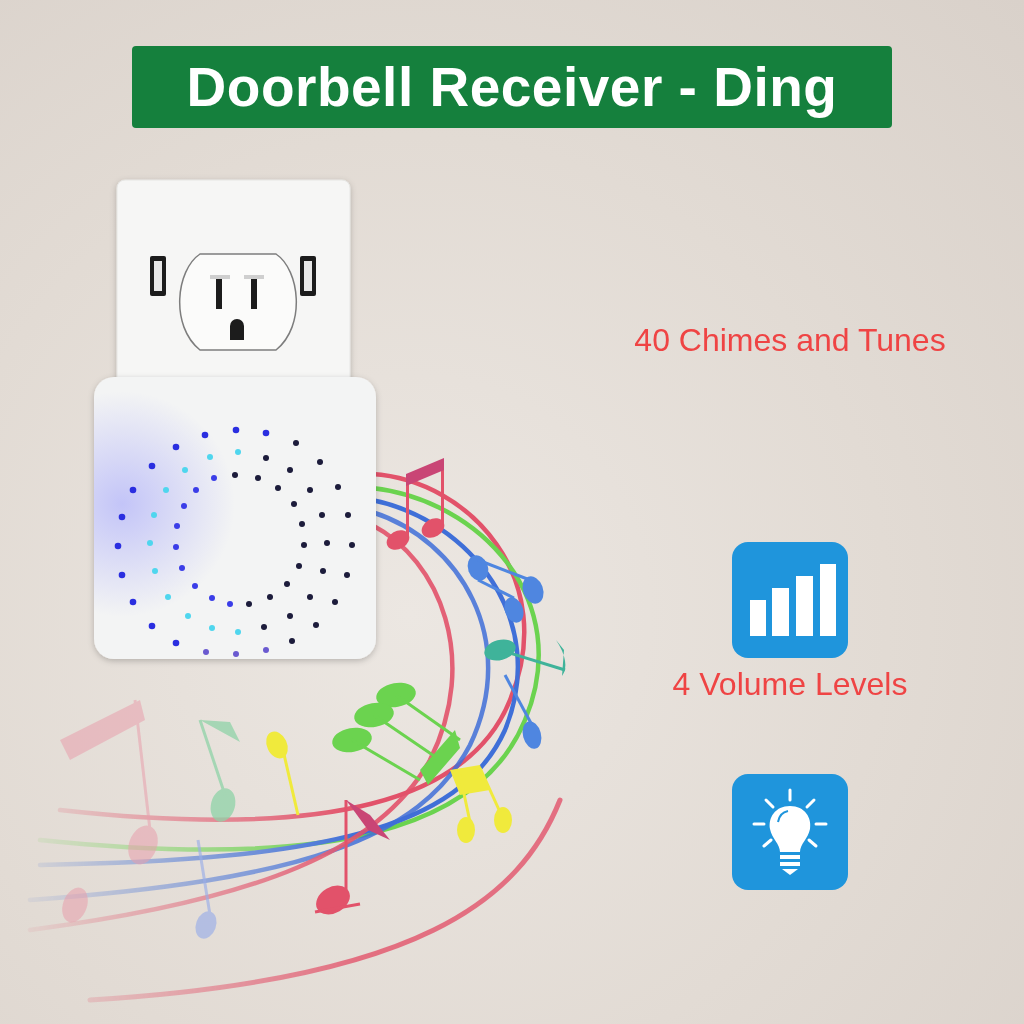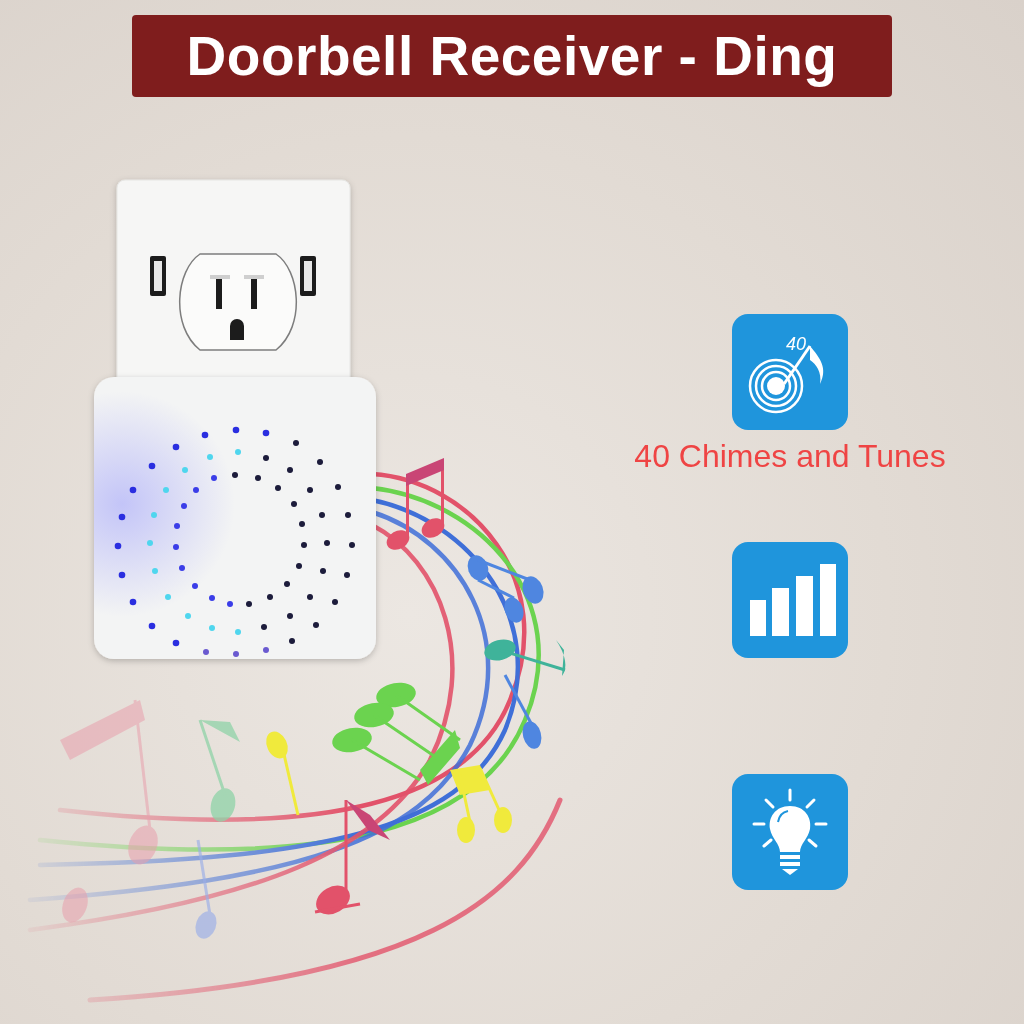--- a/index.html
+++ b/index.html
@@ -3,22 +3,22 @@
   <meta charset="utf-8">
   <style>
     * { margin: 0; padding: 0; box-sizing: border-box; }
     html, body { width: 1024px; height: 1024px; overflow: hidden; }
     body {
       position: relative;
       background: radial-gradient(ellipse at 40% 60%, #ece7e2 0%, #e2dbd4 55%, #d9d1ca 100%);
       font-family: "Liberation Sans", sans-serif;
     }
     .title-bar {
-      position: absolute; left: 132px; top: 15px; width: 760px; height: 82px;
-      background: #7f1d1d; border-radius: 4px;
+      position: absolute; left: 132px; top: 46px; width: 760px; height: 82px;
+      background: #15803d; border-radius: 4px;
       display: flex; align-items: center; justify-content: center;
     }
     .title-text {
       color: #fff; font-weight: 700; font-size: 55px; letter-spacing: 0.5px;
       font-family: "Liberation Sans", sans-serif;
     }
     .scene { position: absolute; left: 0; top: 0; width: 1024px; height: 1024px; }
     .feature { position: absolute; left: 600px; width: 380px; display: flex; flex-direction: column; align-items: center; }
     .feature-icon {
       width: 116px; height: 116px; border-radius: 16px;
@@ -227,43 +227,33 @@
           <circle cx="176" cy="643" r="3.3"></circle>
         <circle cx="206" cy="652" r="3" fill="#6a5ad0"></circle>
           <circle cx="236" cy="654" r="3" fill="#6a5ad0"></circle>
           <circle cx="266" cy="650" r="3" fill="#6a5ad0"></circle>
       </g>
     </g>
   </g>
 </svg>
 
 <div class="feature" style="top:314px;">
-  <div class="feature-icon" style="background:#1f95dc;">
-    <svg width="96" height="96" viewBox="0 0 96 96">
-      <circle cx="34" cy="62" r="26" fill="none" stroke="#fff" stroke-width="2.5"></circle>
-      <circle cx="34" cy="62" r="20" fill="none" stroke="#fff" stroke-width="2.5"></circle>
-      <circle cx="34" cy="62" r="14" fill="none" stroke="#fff" stroke-width="2.5"></circle>
-      <circle cx="34" cy="62" r="9" fill="#fff"></circle>
-      <path d="M42 60 L68 22" stroke="#fff" stroke-width="3"></path>
-      <path d="M68 22 C 78 34, 86 44, 78 60 C 80 48, 74 40, 68 36 Z" fill="#fff"></path>
-      <text x="44" y="26" fill="#fff" font-size="18" font-style="italic" font-family="Liberation Sans, sans-serif">40</text>
-    </svg>
-  </div>
   <span class="feature-label">40 Chimes and Tunes</span>
 </div>
 
 <div class="feature" style="top:542px;">
   <div class="feature-icon" style="background:#1f95dc;">
     <svg width="96" height="96" viewBox="0 0 96 96">
       <rect x="8" y="48" width="16" height="36" fill="#fff"></rect>
       <rect x="30" y="36" width="17" height="48" fill="#fff"></rect>
       <rect x="54" y="24" width="17" height="60" fill="#fff"></rect>
       <rect x="78" y="12" width="16" height="72" fill="#fff"></rect>
     </svg>
   </div>
+  <span class="feature-label">4 Volume Levels</span>
 </div>
 
 <div class="feature" style="top:774px;">
   <div class="feature-icon" style="background:#1f95dc;">
     <svg width="96" height="96" viewBox="0 0 96 96">
       <g stroke="#fff" stroke-width="3" stroke-linecap="round">
         <line x1="48" y1="6" x2="48" y2="16"></line>
         <line x1="24" y1="16" x2="31" y2="23"></line>
         <line x1="72" y1="16" x2="65" y2="23"></line>
         <line x1="12" y1="40" x2="22" y2="40"></line>

